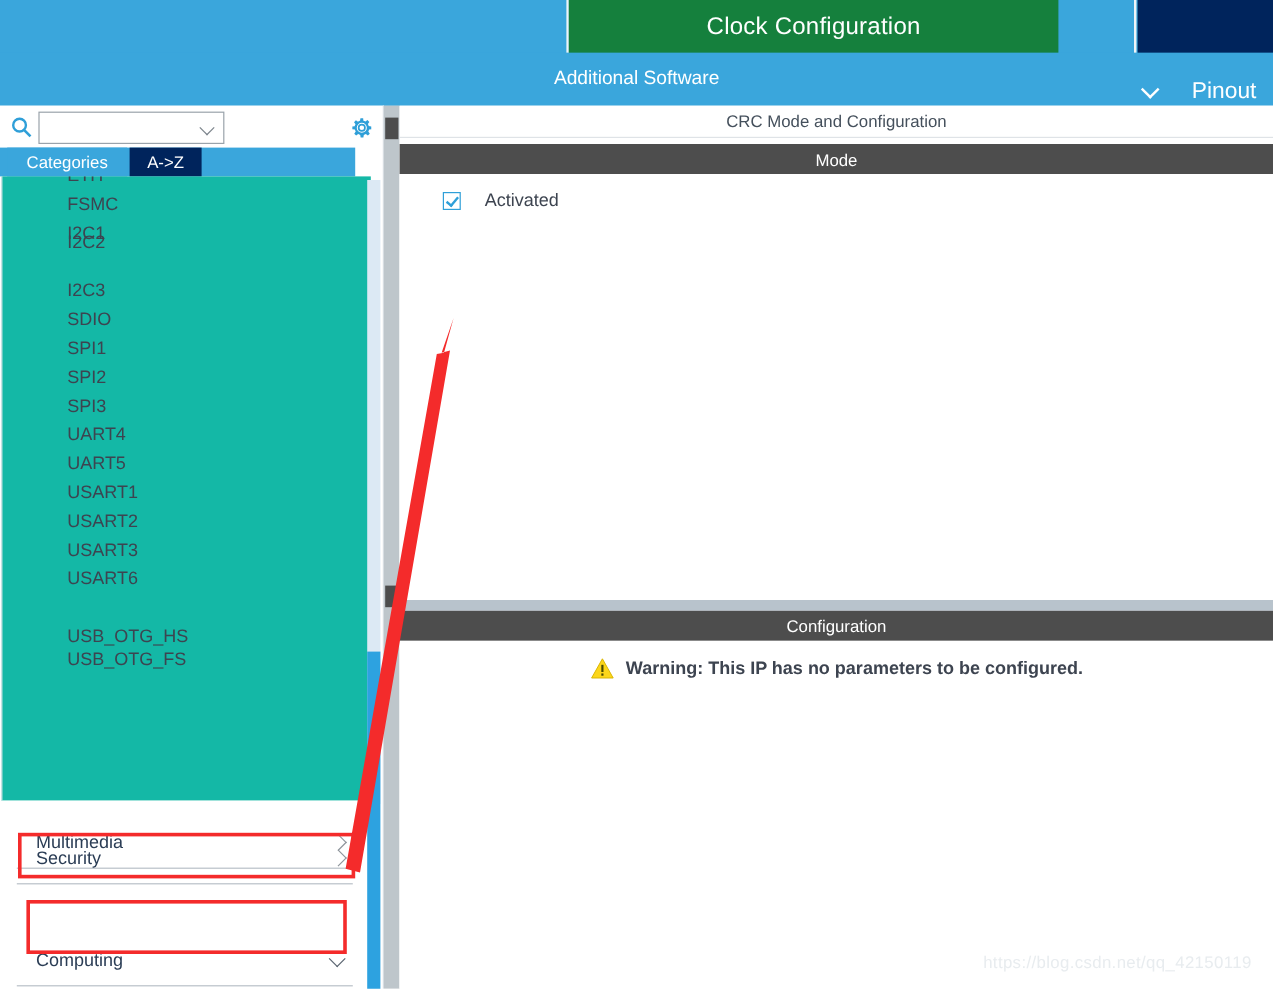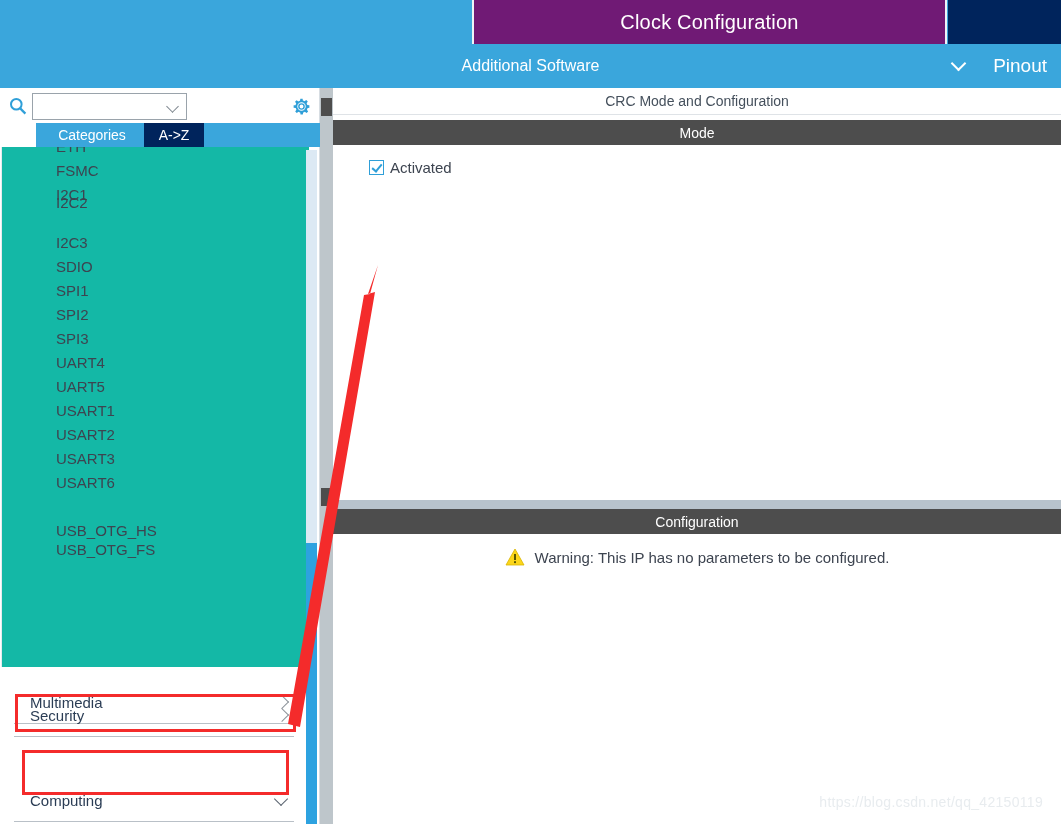--- a/index.html
+++ b/index.html
@@ -23,22 +23,22 @@
     position: absolute; top: 0; height: 44px;
     display: flex; align-items: center; justify-content: center;
     color: #ffffff; font-size: 20px; letter-spacing: .2px;
     box-sizing: border-box;
   }
   #tab-pinout-config {
     left: 0; width: 472px;
     background: #3aa6dc;
   }
   #tab-clock-config {
-    left: 474px; width: 471px;
-    background: #701a75;
+    left: 474px; width: 408px;
+    background: #15803d;
   }
   #tab-extra {
     left: 948px; width: 113px;
     background: #00245c;
   }
   .tab-sep {
     position: absolute; top: 0; width: 2px; height: 44px;
     background: #eef4f8;
   }
   #tab-sep-1 { left: 472px; }
@@ -49,21 +49,21 @@
     width: 1061px; height: 44px;
     background: #3aa6dc;
   }
   #additional-software {
     position: absolute; left: 0; top: 44px; width: 1061px; height: 44px;
     display: flex; align-items: center; justify-content: center;
     color: #ffffff; font-size: 16px;
     pointer-events: none;
   }
   #pinout-dropdown {
-    position: absolute; right: 14px; top: 44px; height: 44px;
+    position: absolute; right: 14px; top: 55px; height: 44px;
     display: flex; align-items: center; gap: 27px;
     color: #ffffff; font-size: 19px;
   }
   #pinout-dropdown .chev {
     display: inline-block; width: 14px; height: 14px;
     position: relative; top: -2px;
   }
   #pinout-dropdown .chev::before {
     content: ""; position: absolute; left: 1px; top: 1px;
     width: 9px; height: 9px;
@@ -112,21 +112,20 @@
   #gear-icon {
     position: absolute; left: 291px; top: 8px;
     width: 21px; height: 21px;
   }
 
   
   #subtabs {
     position: absolute; left: 0; top: 35px;
     width: 296px; height: 24px;
     background: #3aa6dc;
-    margin-left: 36px;
   }
   .subtab {
     position: absolute; top: 0; height: 24px;
     display: flex; align-items: center; justify-content: center;
     font-size: 14px; color: #ffffff; box-sizing: border-box;
   }
   #subtab-categories { left: 6px; width: 100px; background: #3aa6dc; }
   #subtab-az { left: 108px; width: 60px; background: #00245c; }
 
   
@@ -219,21 +218,21 @@
   }
   #mode-header { top: 32px; }
   #config-header { top: 421px; }
 
   #mode-body {
     position: absolute; left: 0; top: 57px;
     width: 728px; height: 355px; background: #ffffff;
   }
   #activated-row {
     position: absolute; left: 36px; top: 14px;
-    display: flex; align-items: center; gap: 6px;
+    display: flex; align-items: center; gap: 20px;
   }
   #activated-checkbox {
     width: 15px; height: 15px;
     background: #ffffff;
     border: 1px solid #2f9fd8;
     position: relative; box-sizing: border-box;
   }
   #activated-checkbox::after {
     content: ""; position: absolute; left: 4px; top: 1px;
     width: 4px; height: 8px;
@@ -251,21 +250,21 @@
   #config-body {
     position: absolute; left: 0; top: 446px;
     width: 728px; height: 290px; background: #ffffff;
   }
   #warning-row {
     position: absolute; left: 0; top: 14px; width: 728px;
     display: flex; align-items: center; justify-content: center; gap: 10px;
   }
   #warning-icon { width: 20px; height: 18px; }
   #warning-text {
-    font-size: 15px; font-weight: normal; color: #3d4450;
+    font-size: 15px; font-weight: bold; color: #3d4450;
   }
 
   
   #annot-layer {
     position: absolute; left: 0; top: 0;
     width: 1061px; height: 824px;
     pointer-events: none;
   }
   .redbox {
     position: absolute;

